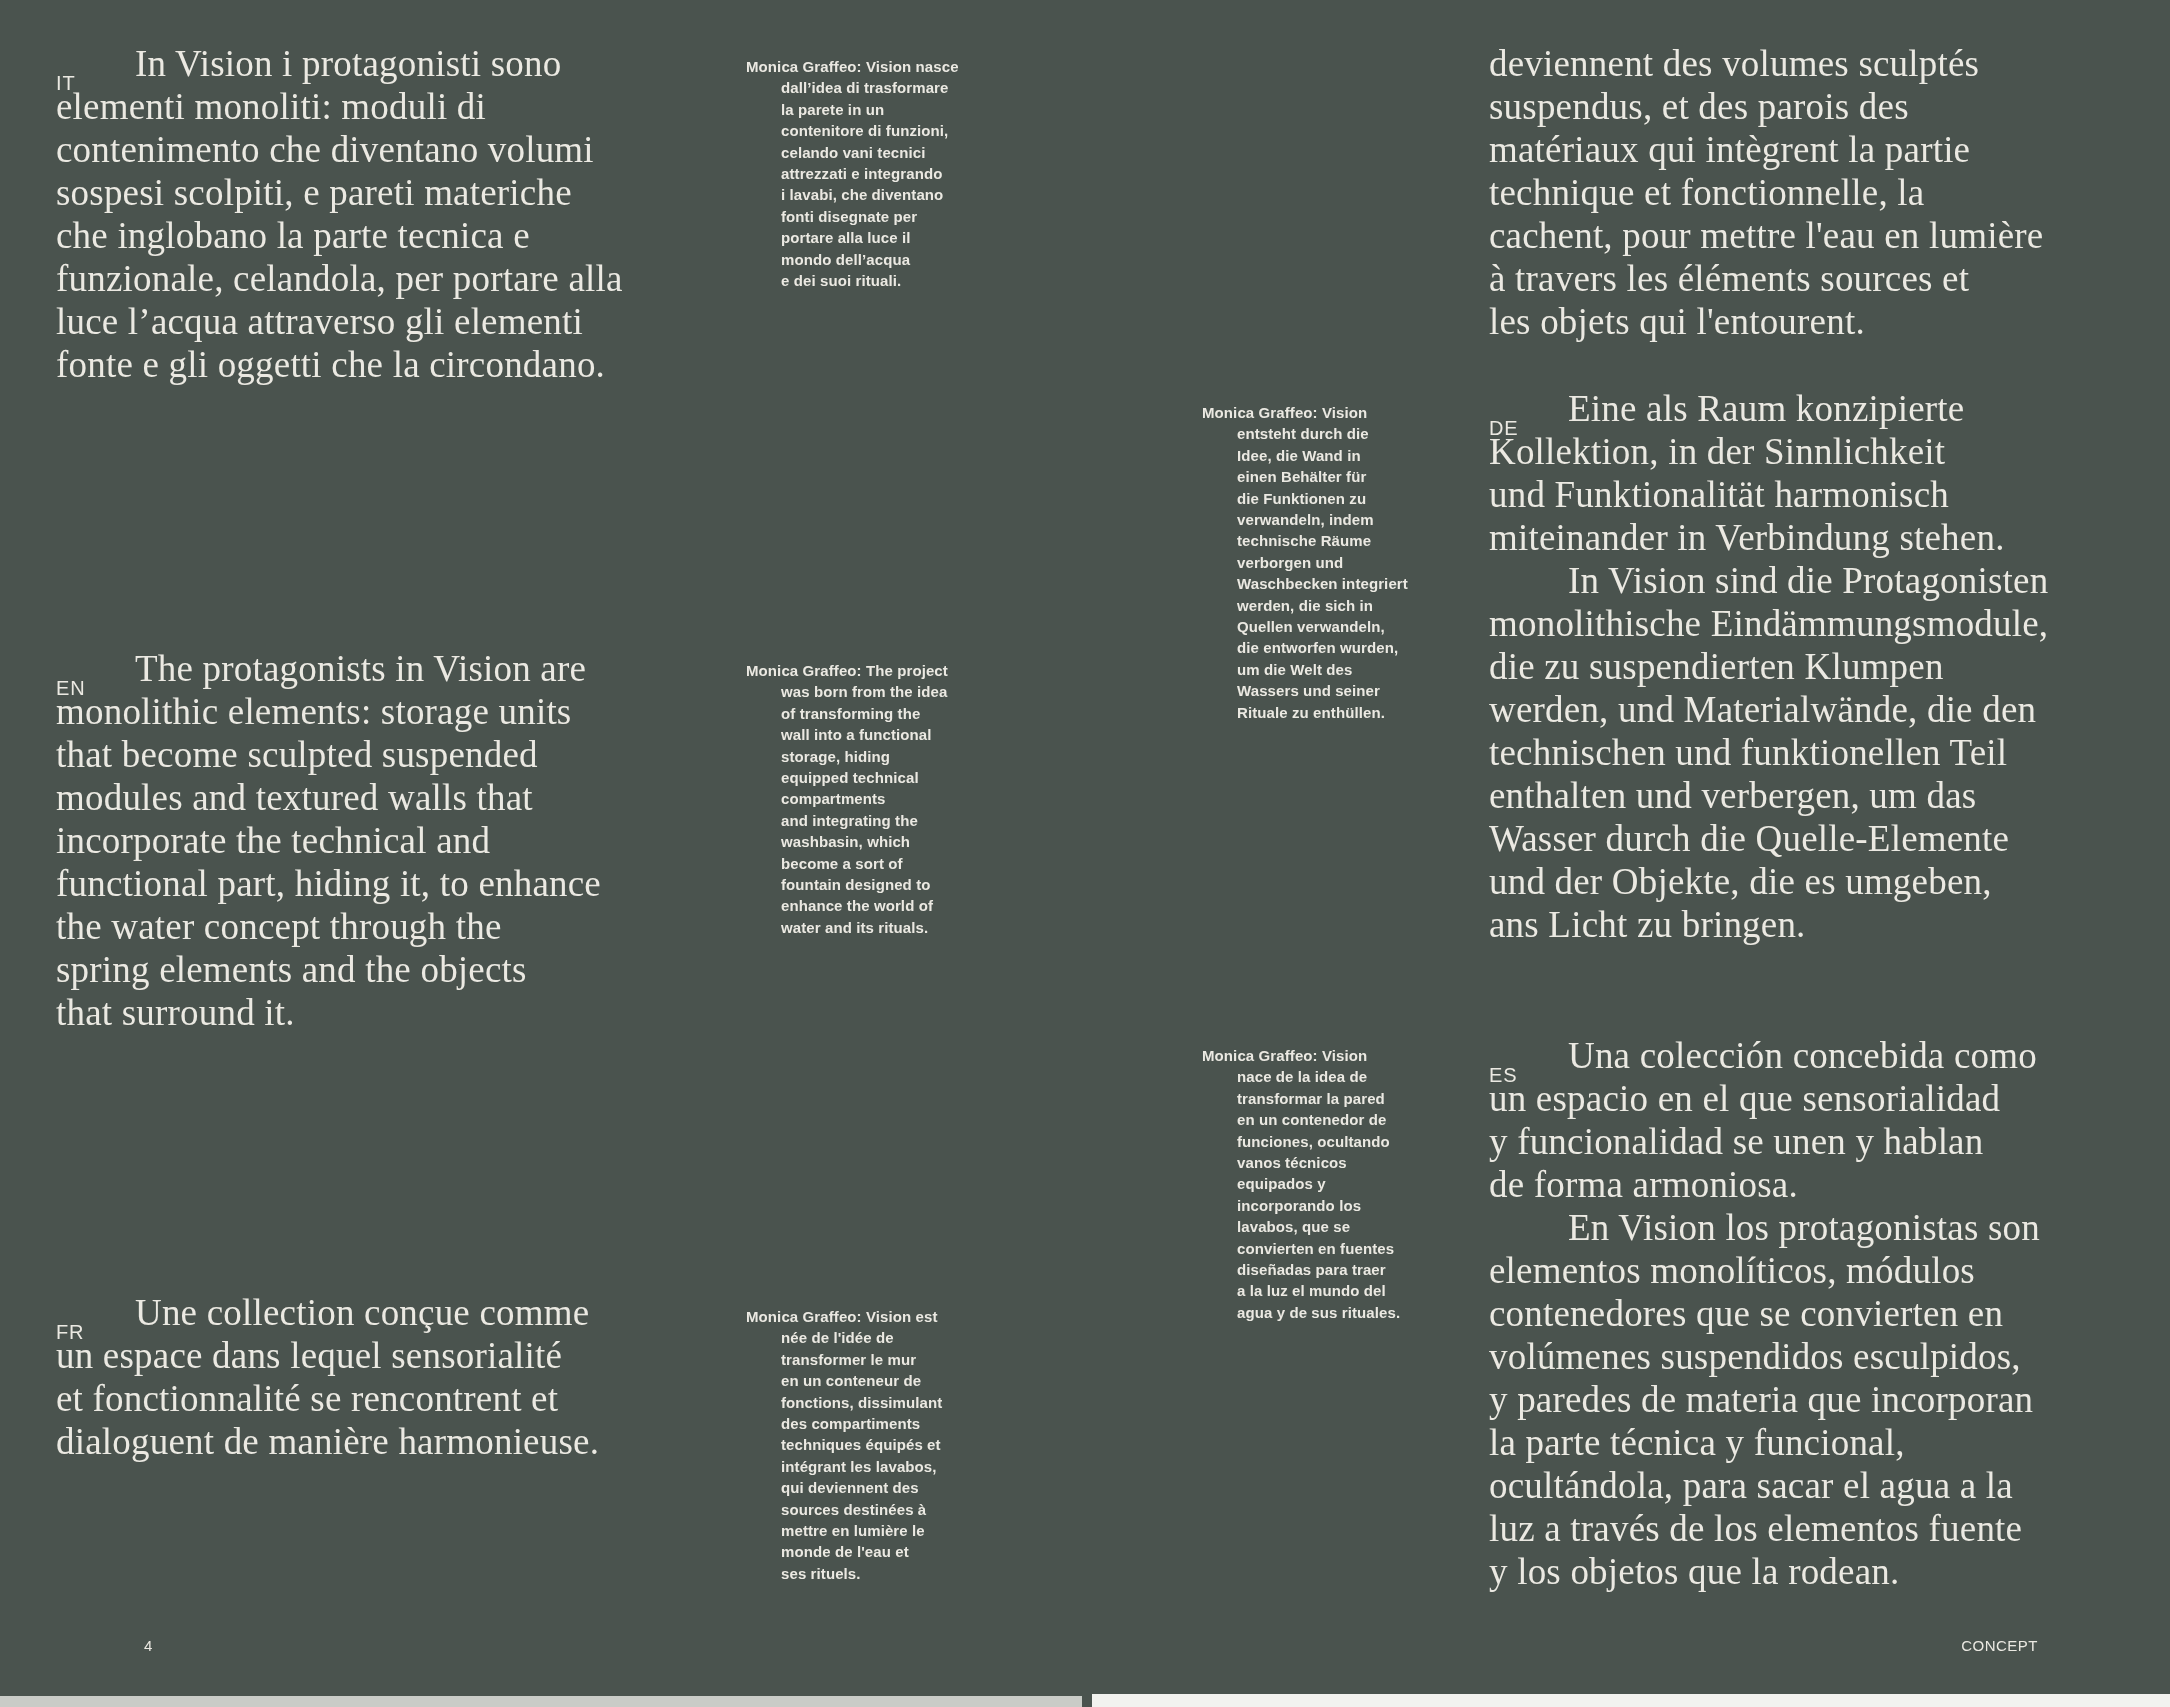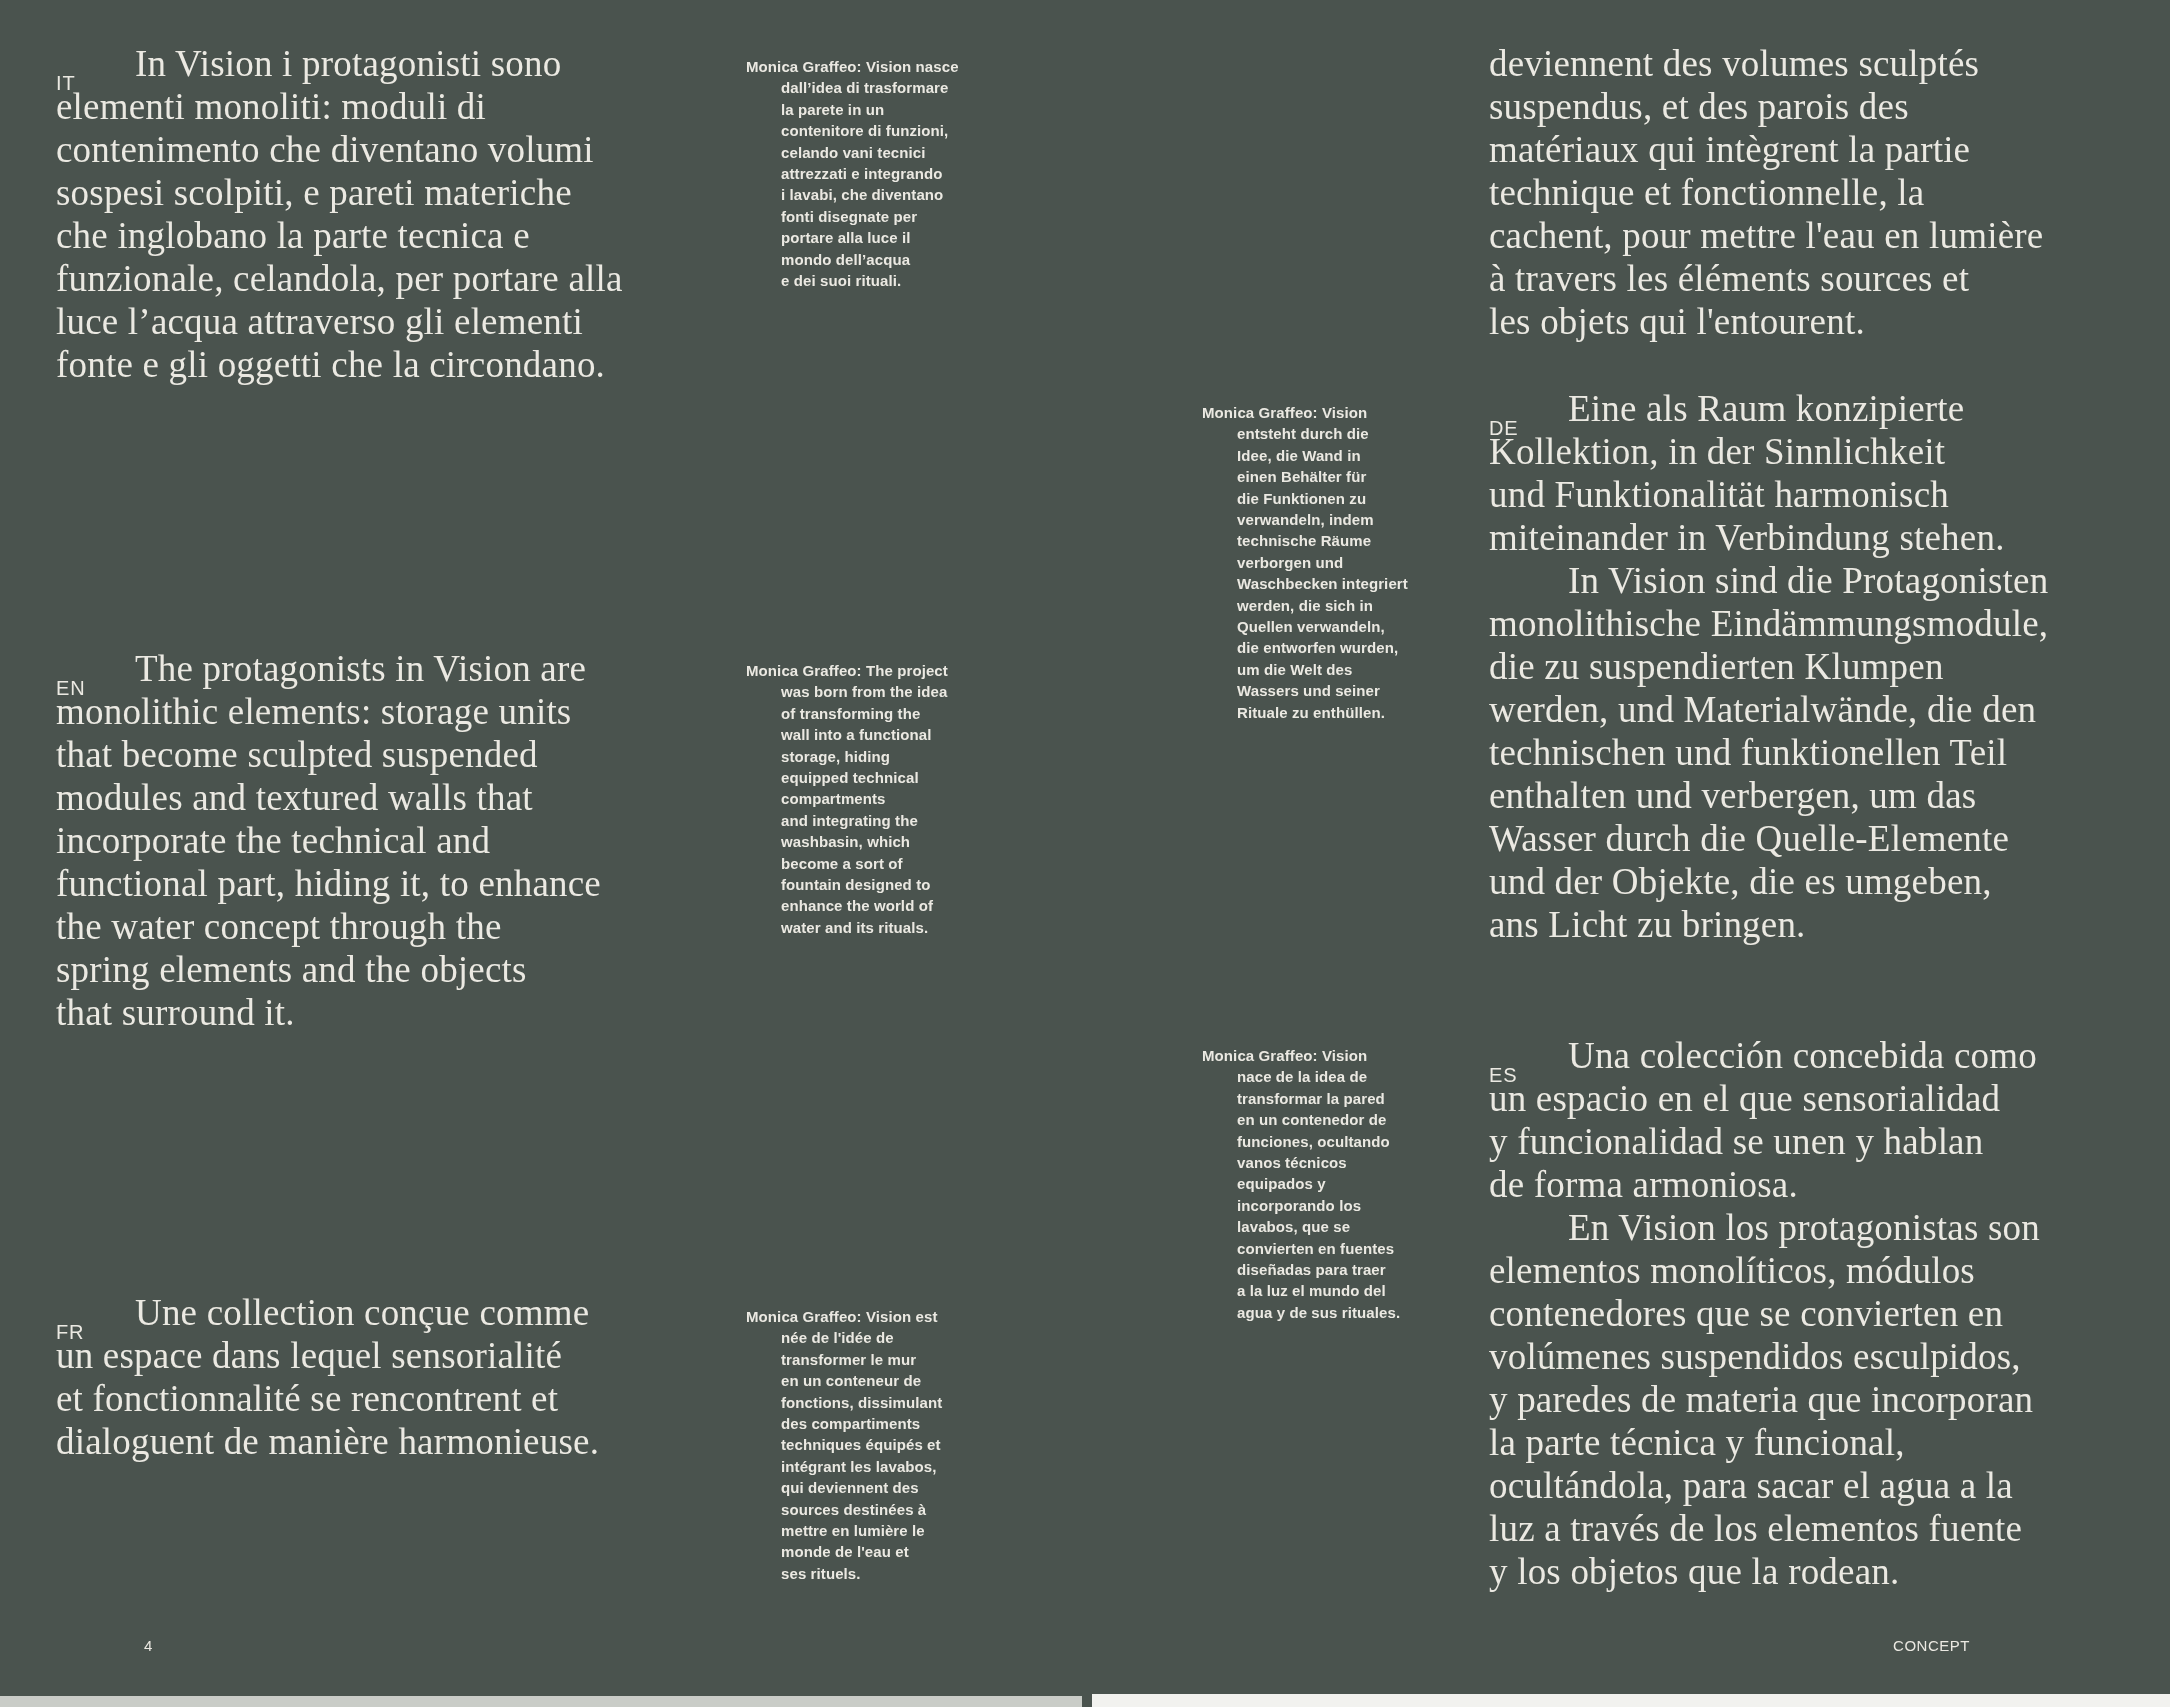--- a/index.html
+++ b/index.html
@@ -54,21 +54,21 @@
     left: 144px;
     top: 1637px;
     font-size: 15px;
     color: #ebe9e2;
   }
   .footer-label {
     position: absolute;
     left: 1825px;
     top: 1637px;
     width: 213px;
-    text-align: center;
+    text-align: right;
     font-size: 15px;
     letter-spacing: 0.5px;
     color: #ebe9e2;
   }
   .edge { position: absolute; }
   .edge-left {
     left: 0; top: 1696px; width: 1082px; height: 12px;
     background: #c9ccc7;
   }
   .edge-right {

